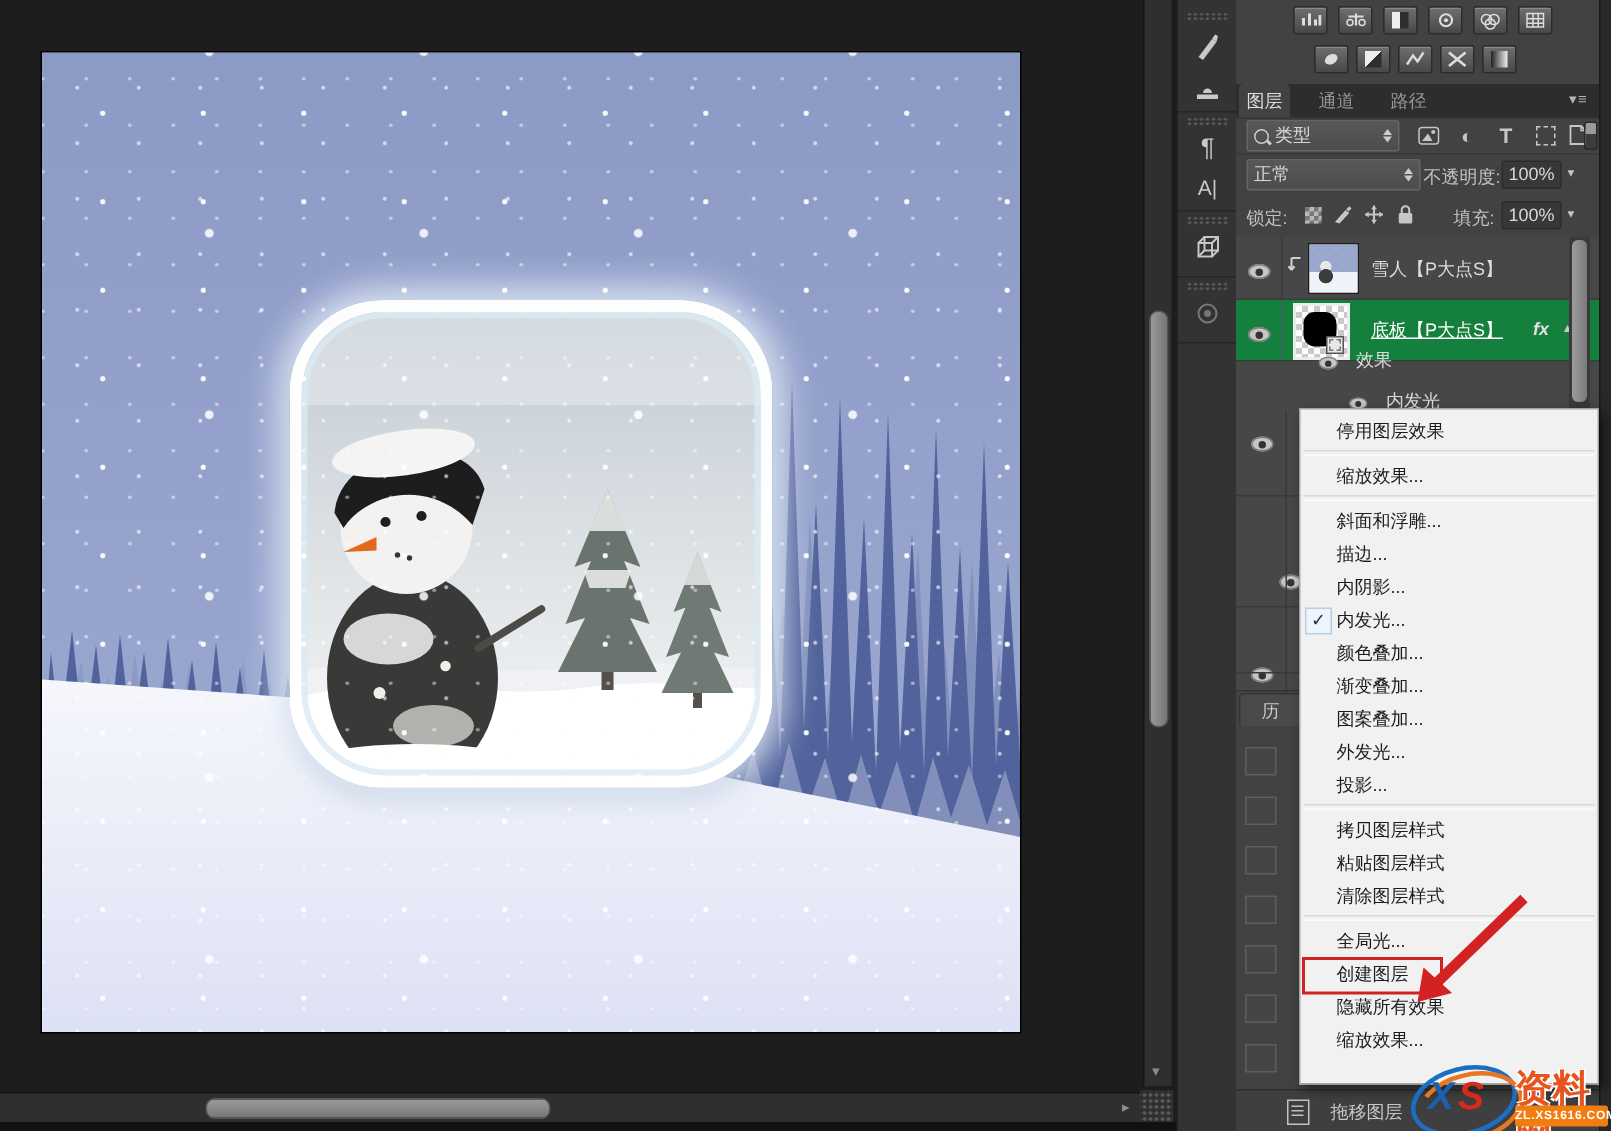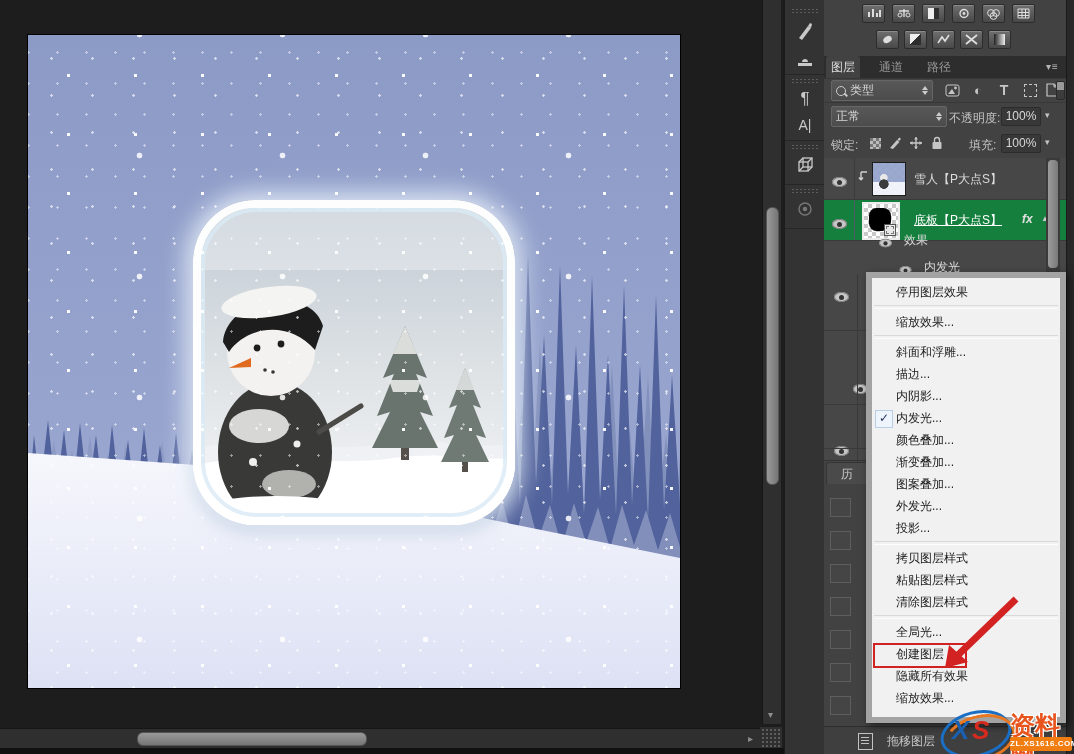--- a/index.html
+++ b/index.html
@@ -72,21 +72,21 @@
   
   .hist-sq{left:6px;width:19px;height:17px;border:1px solid #5e5e5e;background:#454545;}
   #history-tab{left:2px;top:462px;width:40px;height:22px;background:#4a4a4a;border:1px solid #343434;border-bottom:none;border-radius:3px 3px 0 0;color:#c8c8c8;font-size:12px;line-height:22px;text-align:center;}
   #panel-status{left:0;top:726px;width:242px;height:28px;background:#3f3f3f;border-top:1px solid #2e2e2e;display:flex;align-items:center;font-family:Liberation Mono, monospace;}
   #panel-status .doc-icon{width:13px;height:15px;border:1px solid #c2c2c2;margin-left:34px;position:relative;background:#3f3f3f;}
   #panel-status .doc-icon::after{content:"";position:absolute;left:2px;top:3px;width:8px;height:1px;background:#c2c2c2;box-shadow:0 3px 0 #c2c2c2,0 6px 0 #c2c2c2;}
   #panel-status .status-text{margin-left:14px;font-size:12px;color:#c8c8c8;}
   #panel-scrollbar{left:222px;top:158px;width:14px;height:116px;background:#3a3a3a;}
   #panel-scroll-thumb{left:2px;top:2px;width:10px;height:108px;background:linear-gradient(90deg,#9c9c9c,#7a7a7a);border-radius:4px;}
   
-  #context-menu{left:866px;top:272px;width:200px;height:451px;background:#f1f1f1;border:6px solid #a3a3a3;
+  #context-menu{left:866px;top:272px;width:200px;height:451px;background:#f1f1f1;border:1px solid #a3a3a3;
      box-shadow:3px 3px 8px rgba(0,0,0,.55);z-index:30;padding-top:3px;box-sizing:border-box;}
   .menu-item{position:relative;height:22px;line-height:22px;padding-left:24px;font-size:12px;color:#1c1c1c;}
   .menu-sep{height:2px;margin:2px 2px;border-top:1px solid #d9d9d9;border-bottom:1px solid #fcfcfc;}
   .menu-check{position:absolute;left:3px;top:3px;width:16px;height:16px;border:1px solid #b9cde4;background:#eef4fb;
      color:#1d2c55;font-size:12px;line-height:15px;text-align:center;font-weight:bold;}
   .red-box{position:absolute;left:1px;top:0;width:90px;height:21px;border:2px solid #cf2222;}
   
   #anno{left:0;top:0;width:1074px;height:754px;pointer-events:none;z-index:50;}
   #watermark{left:938px;top:703px;width:136px;height:51px;z-index:60;}
   .wm-oval{position:absolute;left:2px;top:8px;width:66px;height:40px;border:3px solid #1a6fc4;border-radius:50%;transform:rotate(-14deg);}

